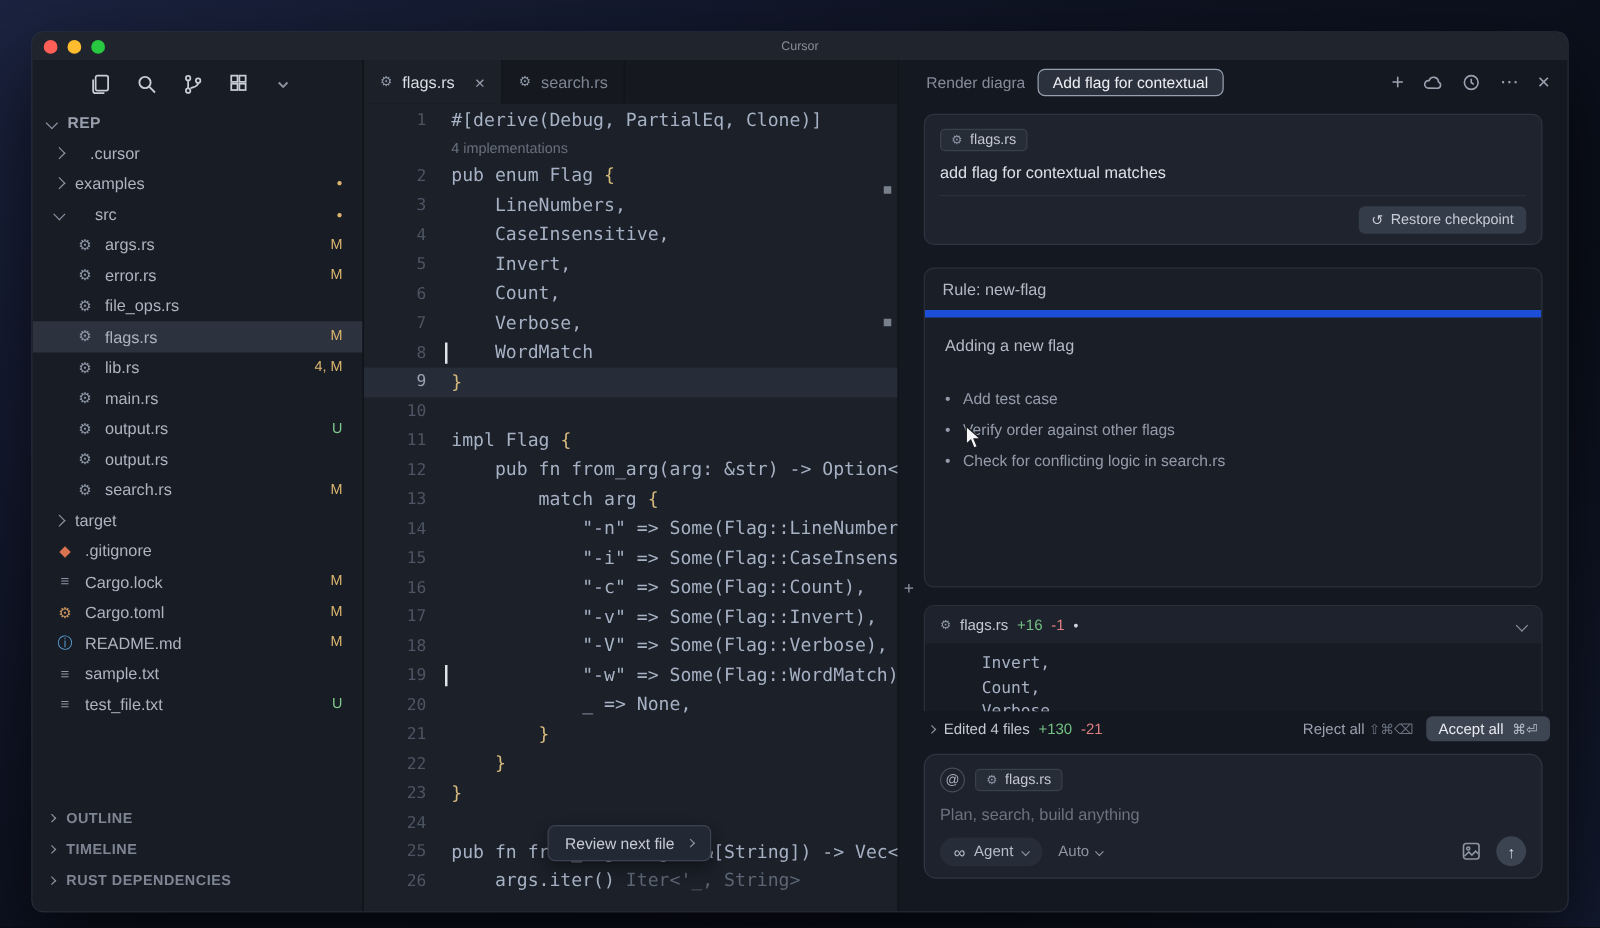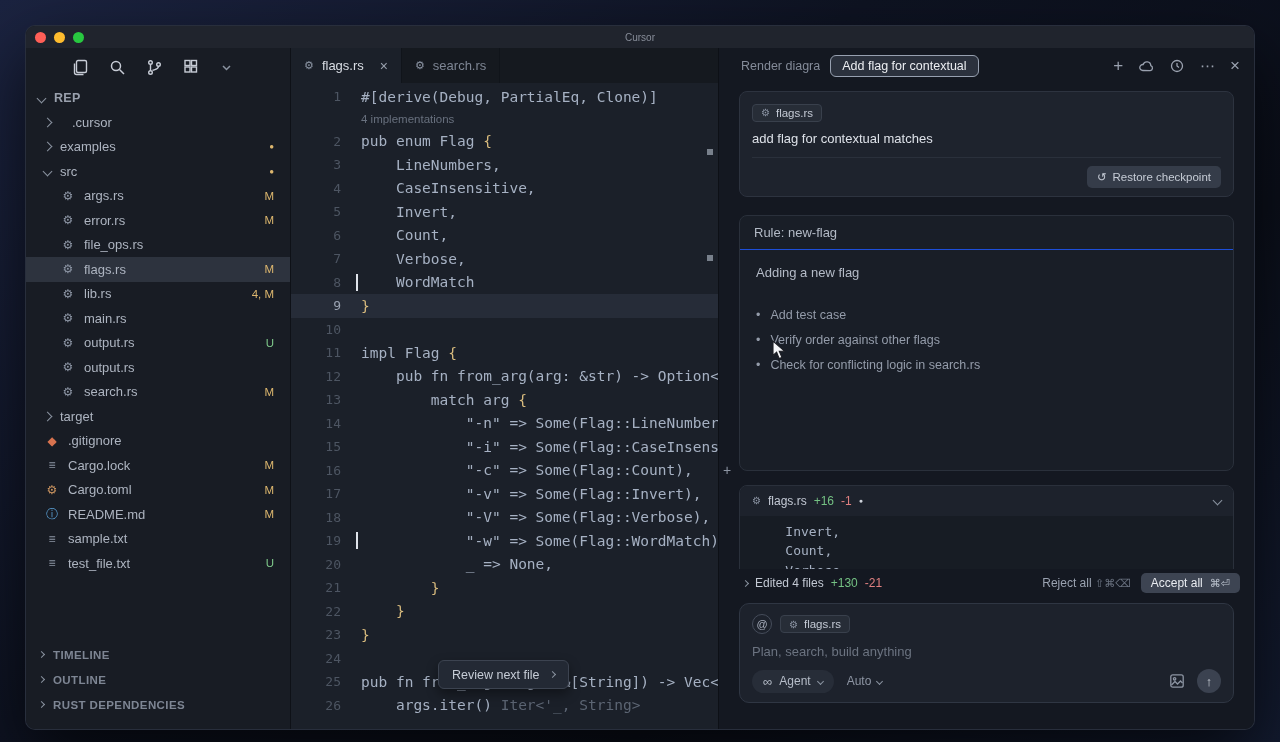--- a/index.html
+++ b/index.html
@@ -73,21 +73,21 @@
   #chatscroll{flex:1;min-height:0;overflow:hidden;padding:8px 20px 0;display:flex;flex-direction:column}
   .msgcard{background:#1e232d;border:1px solid #2d333f;border-radius:8px;padding:10px 12px 8px;flex:0 0 auto}
   .chip{display:inline-flex;align-items:center;gap:6px;background:#272d37;border:1px solid #39404c;border-radius:4px;
     padding:2px 8px;font-size:11.5px;color:#c3c9d4}
   .chip .gear{font-size:10px;color:#8d96a5}
   .msgtext{margin-top:9px;font-size:13px;color:#dde1e8;padding-bottom:11px;border-bottom:1px solid #2a303b}
   .msgfoot{display:flex;justify-content:flex-end;padding-top:8px}
   .restore{display:inline-flex;align-items:center;gap:6px;background:#353c49;border-radius:5px;padding:4px 10px;
     font-size:11.5px;color:#c6ccd6}
   .rulecard{margin-top:18px;background:#191e27;border:1px solid #2a303b;border-radius:8px;height:256px;overflow:hidden;flex:0 0 auto}
-  .rulehead{padding:9px 14px;font-size:13px;color:#b3bac6;border-bottom:1px solid #1d4ed8}
+  .rulehead{padding:9px 14px;font-size:13px;color:#b3bac6;border-bottom:6px solid #1d4ed8}
   .rulebody{padding:15px 16px;font-size:12.5px;color:#949caa}
   .ruleheading{color:#b4bbc7;font-size:13px;margin-bottom:28px}
   .ruleintro{margin-bottom:13px}
   .bullet{display:flex;gap:10px;margin-bottom:11px}
   .diffcard{margin-top:14px;background:#191e27;border:1px solid #2a303b;border-radius:8px;overflow:hidden;flex:0 0 auto}
   .diffhead{height:30px;display:flex;align-items:center;gap:7px;padding:0 12px;font-size:12px;color:#c3c9d4;background:#1d222c}
   .diffadd{color:#74c183}.diffrem{color:#e08080}
   .diffdot{font-size:7px;color:#cfd4dc}
   .diffchev{margin-left:auto}
   .diffbody{background:#171c24;padding:8px 0 6px;font-family:"DejaVu Sans Mono",monospace;font-size:13px;color:#a6b1c3}
@@ -174,21 +174,21 @@
         <div id="tree">
             <div class="trow" style="padding-left: 18px; gap: 12px;">
               <span class="chev right"></span>
               <span class="flabel">.cursor</span>
             </div>
             <div class="trow" style="padding-left: 18px;">
               <span class="chev right"></span>
               <span class="flabel">examples</span>
               <span class="badge dotb">●</span>
             </div>
-            <div class="trow" style="padding-left: 18px;">
+            <div class="trow" style="padding-left: 18px; gap: 16px;">
               <span class="chev down"></span>
               <span class="flabel">src</span>
               <span class="badge dotb">●</span>
             </div>
             <div class="trow" style="padding-left: 34px;">
               <span class="ficon rust">⚙</span>
               <span class="flabel">args.rs</span>
               <span class="badge m">M</span>
             </div>
             <div class="trow" style="padding-left: 34px;">
@@ -258,25 +258,25 @@
             <div class="trow" style="padding-left: 18px;">
               <span class="ficon txt">≡</span>
               <span class="flabel">test_file.txt</span>
               <span class="badge u">U</span>
             </div>
           </div>
 
         <div id="sections">
             <div class="sec">
               <span class="chev right small"></span>
-              <span>TIMELINE</span>
+              <span>OUTLINE</span>
             </div>
             <div class="sec">
               <span class="chev right small"></span>
-              <span>OUTLINE</span>
+              <span>TIMELINE</span>
             </div>
             <div class="sec">
               <span class="chev right small"></span>
               <span>RUST DEPENDENCIES</span>
             </div>
           </div>
       </div>
 
       <div id="editorcol">
         <div id="tabbar">

